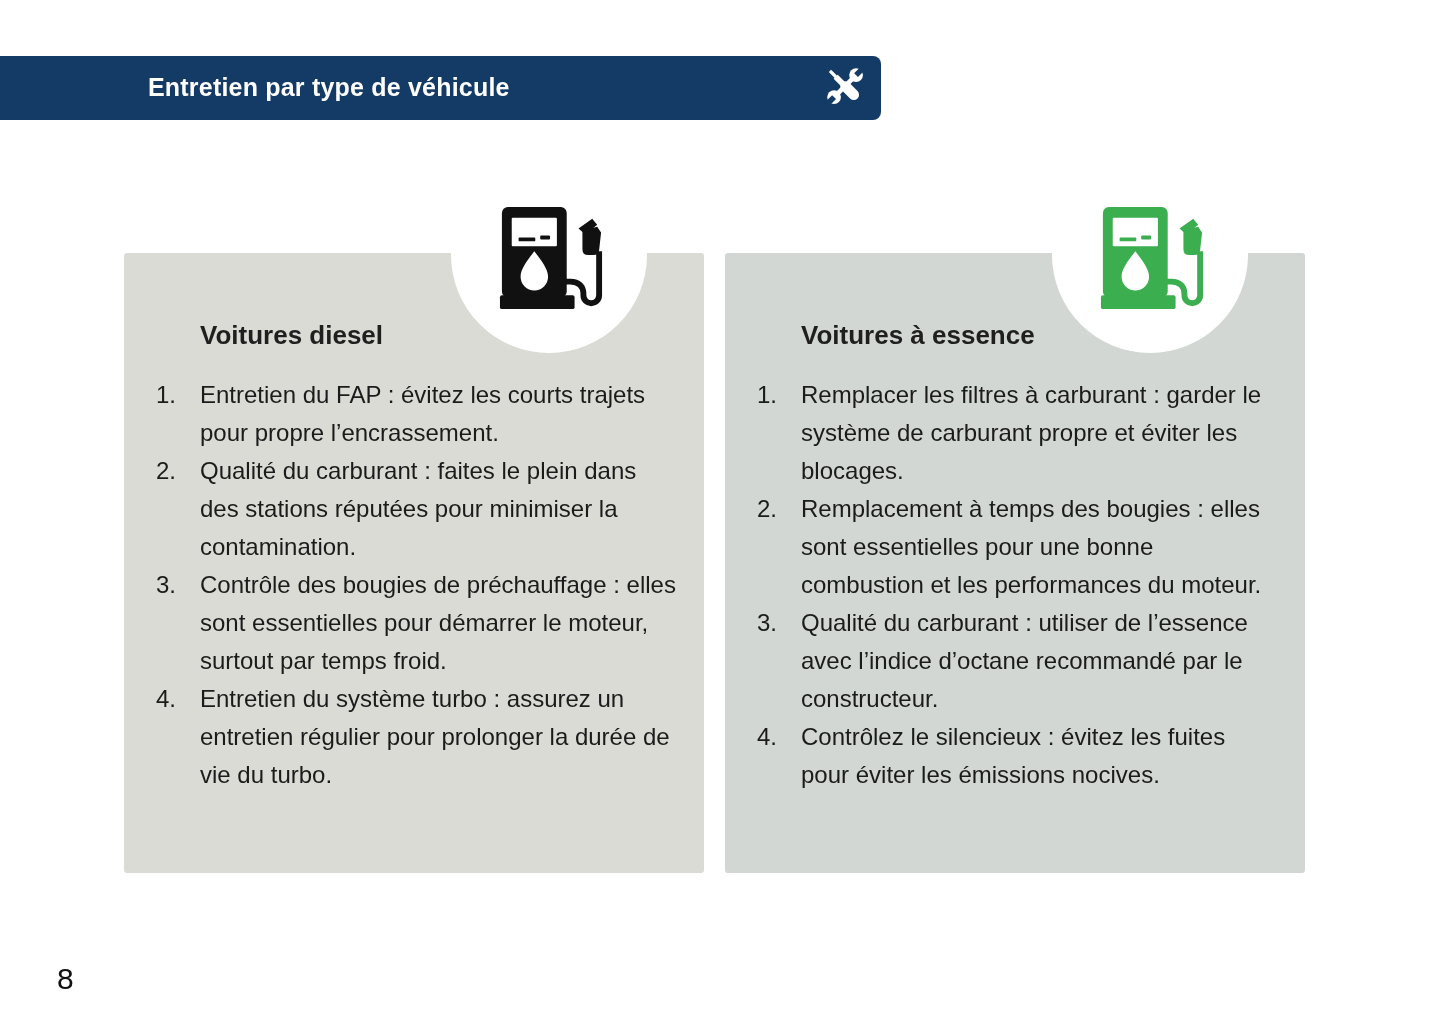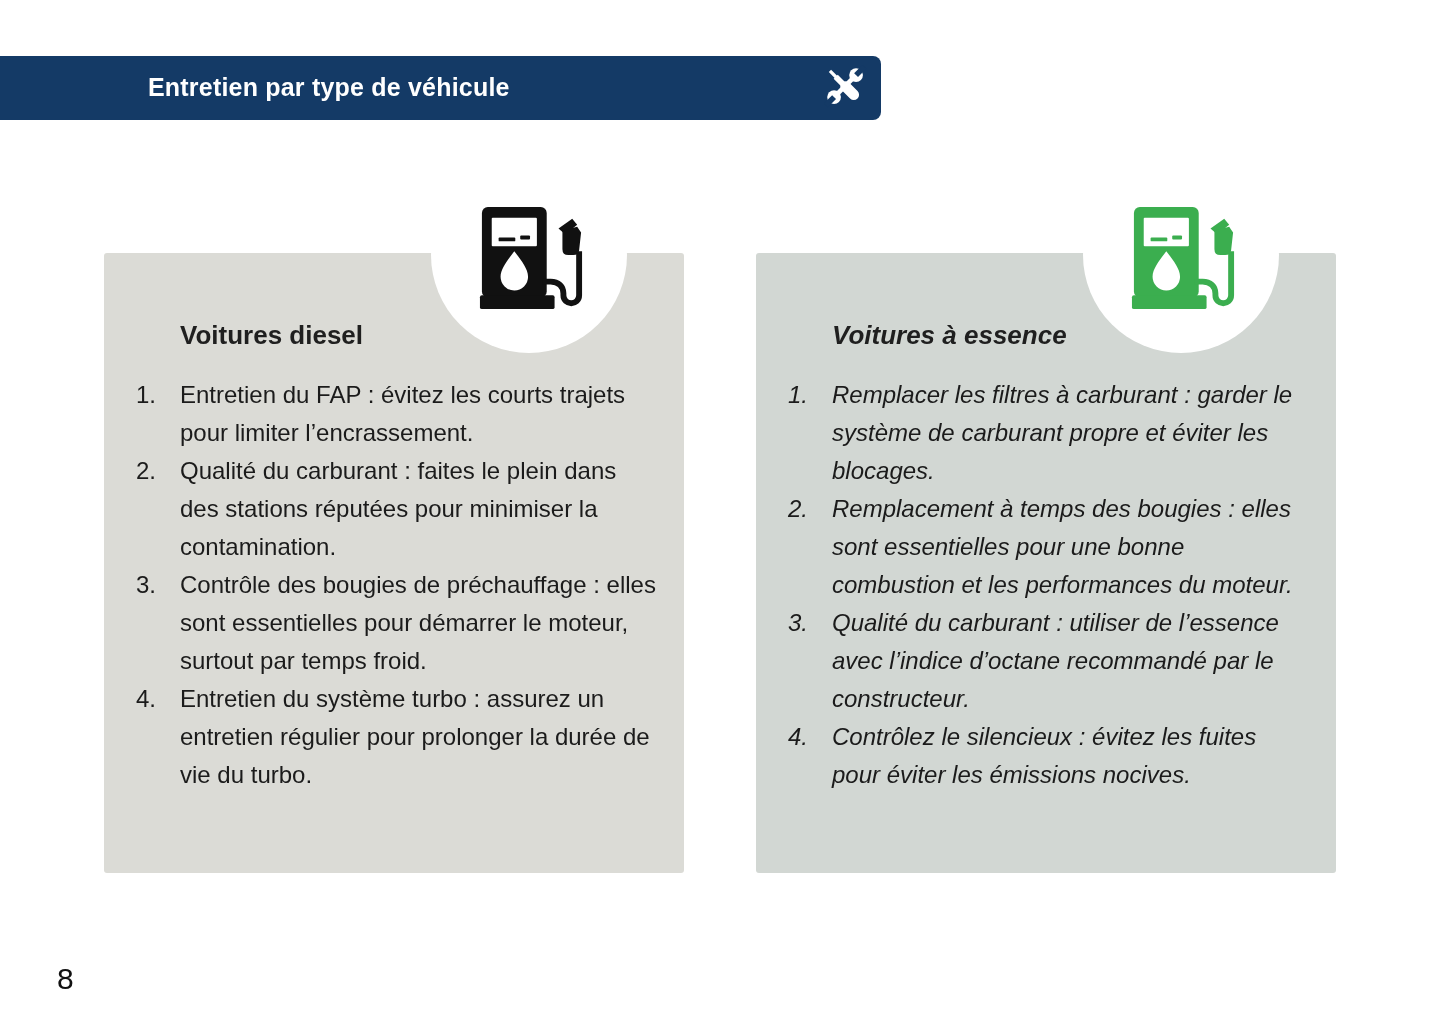--- a/index.html
+++ b/index.html
@@ -28,22 +28,22 @@
     font-size:25px;font-weight:bold;color:#ffffff;letter-spacing:.2px;
   }
   .header-tools{
     position:absolute;right:13px;top:9px;width:44px;height:44px;
   }
 
   
   .card{
     position:absolute;top:253px;width:580px;height:620px;border-radius:3px;
   }
-  .card-diesel{left:104px;background:var(--diesel-bg);}
-  .card-essence{left:756px;background:var(--essence-bg);font-style:italic;}
+  .card-diesel{left:124px;background:var(--diesel-bg);}
+  .card-essence{left:725px;background:var(--essence-bg);}
 
   .icon-circle{
     position:absolute;left:327px;top:-96px;width:196px;height:196px;
     border-radius:50%;background:#ffffff;
   }
   .pump{
     position:absolute;left:375px;top:-46px;width:105px;height:108px;
   }
   .card-diesel .pump svg{color:var(--diesel-icon);}
   .card-essence .pump svg{color:var(--essence-icon);}
@@ -102,21 +102,21 @@
       <rect x="19" y="31" width="17" height="4" rx="1" fill="currentColor"></rect>
       <rect x="41" y="29" width="10" height="4" rx="1" fill="currentColor"></rect>
       <path d="M35 45 C30 52 21 62 21 71 A14 14 0 0 0 49 71 C49 62 40 52 35 45 Z" fill="#ffffff"></path>
       <path d="M64 76 h8 c8 0 13 5 13 12 v2 c0 5 4 8 8 8 s8 -3 8 -8 v-45" fill="none" stroke="currentColor" stroke-width="6"></path>
       <path d="M80 22 L94 12 L99 18 L87 28 Z" fill="currentColor"></path>
       <path d="M84 24 L99 20 L103 26 L101 44 q-0.5 5 -6 5 h-5 q-6 0 -6 -6 Z" fill="currentColor"></path>
     </svg>
   </span>
   <h2>Voitures diesel</h2>
   <ol>
-    <li><span>Entretien du FAP : évitez les courts tra­jets pour limiter l’encrassement.</span></li>
+    <li><span>Entretien du FAP : évitez les courts tra­jets pour propre l’encrassement.</span></li>
     <li><span>Qualité du carburant : faites le plein dans des stations réputées pour minimiser la contamination.</span></li>
     <li><span>Contrôle des bougies de préchauffage : elles sont essentielles pour démarrer le moteur, surtout par temps froid.</span></li>
     <li><span>Entretien du système turbo : assurez un entretien régulier pour prolonger la durée de vie du turbo.</span></li>
   </ol>
 </section>
 
 <section class="card card-essence">
   <div class="icon-circle"></div>
   <span class="pump">
     <svg viewBox="0 0 105 110" width="105" height="108" aria-hidden="true">

